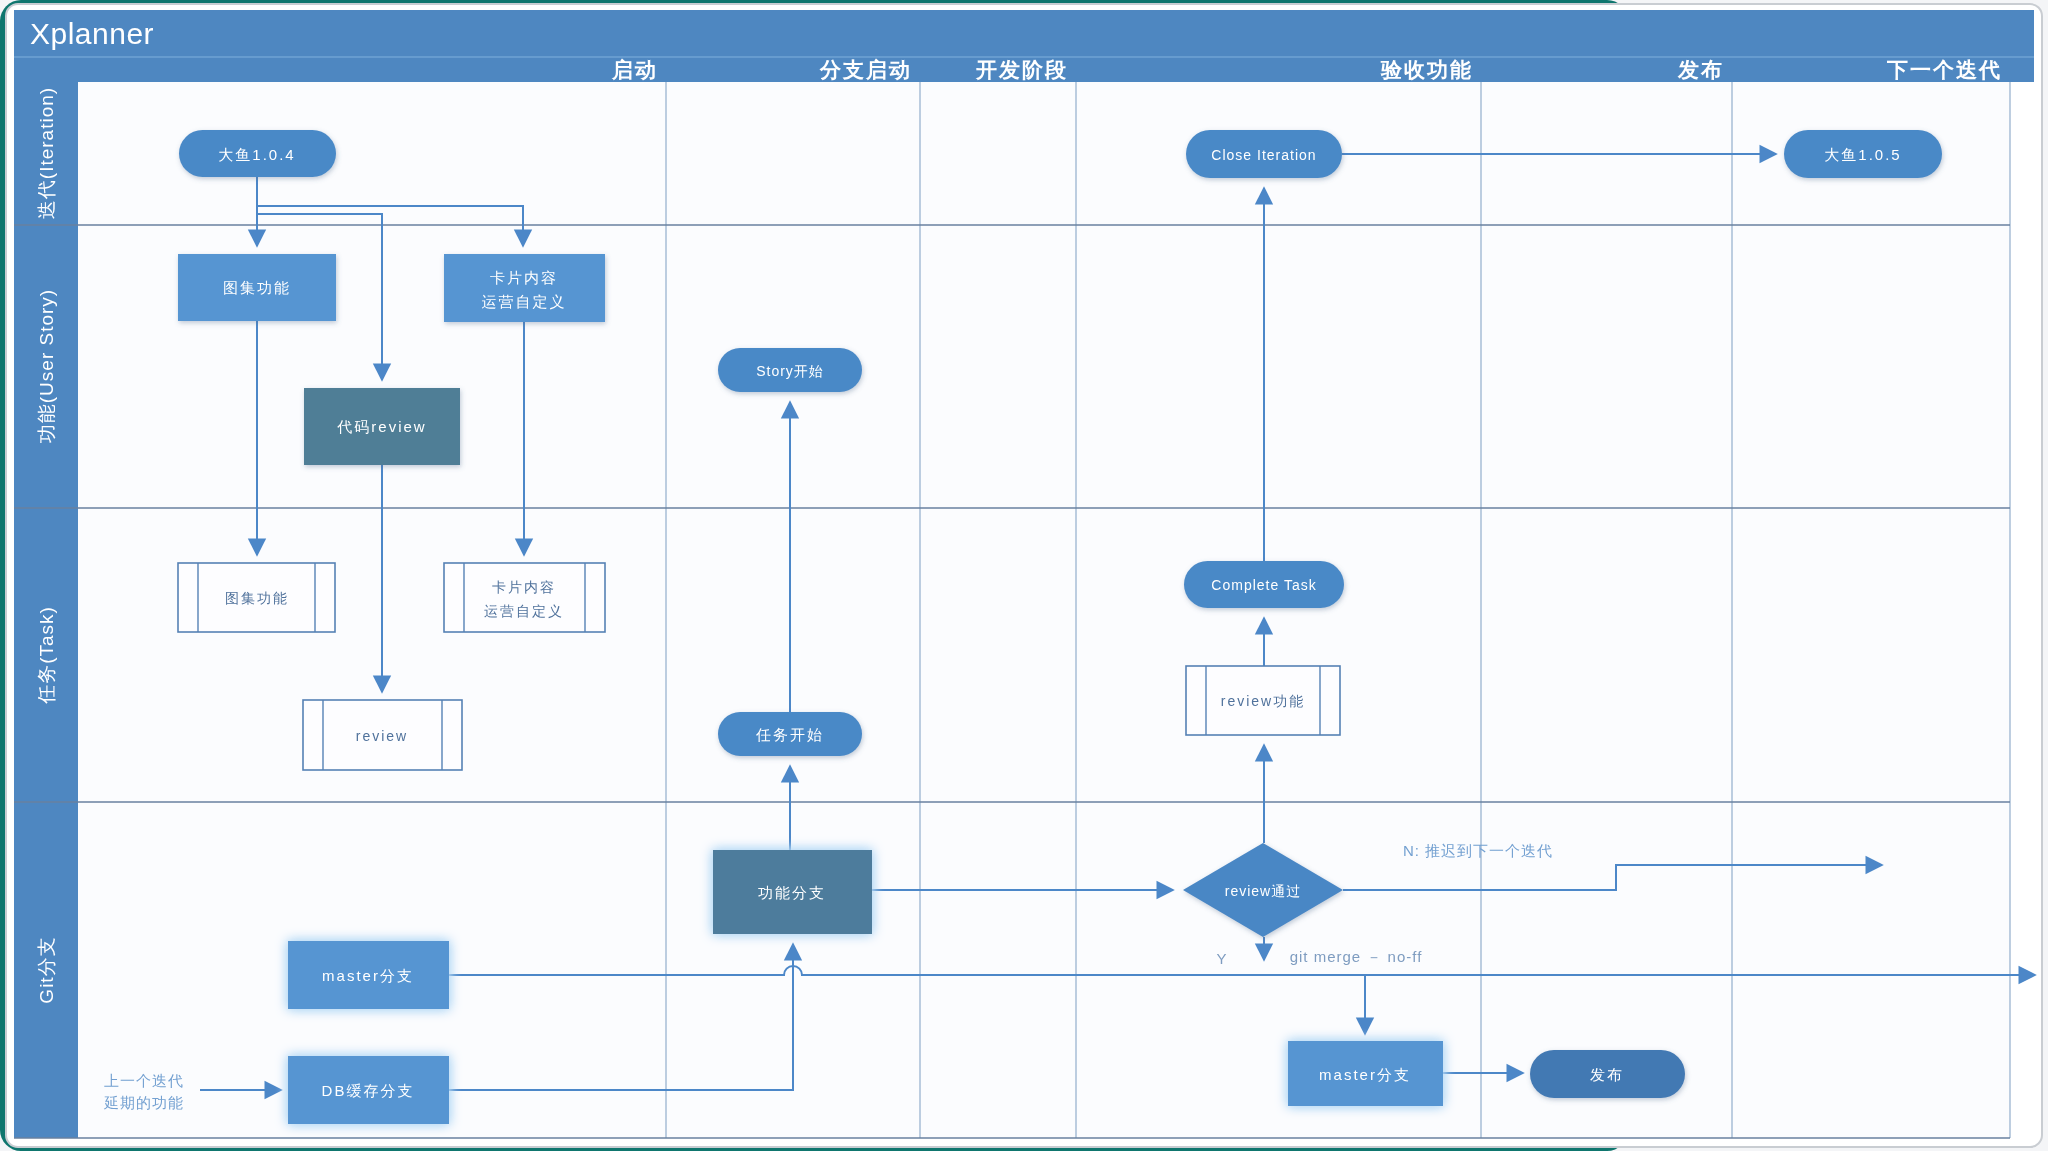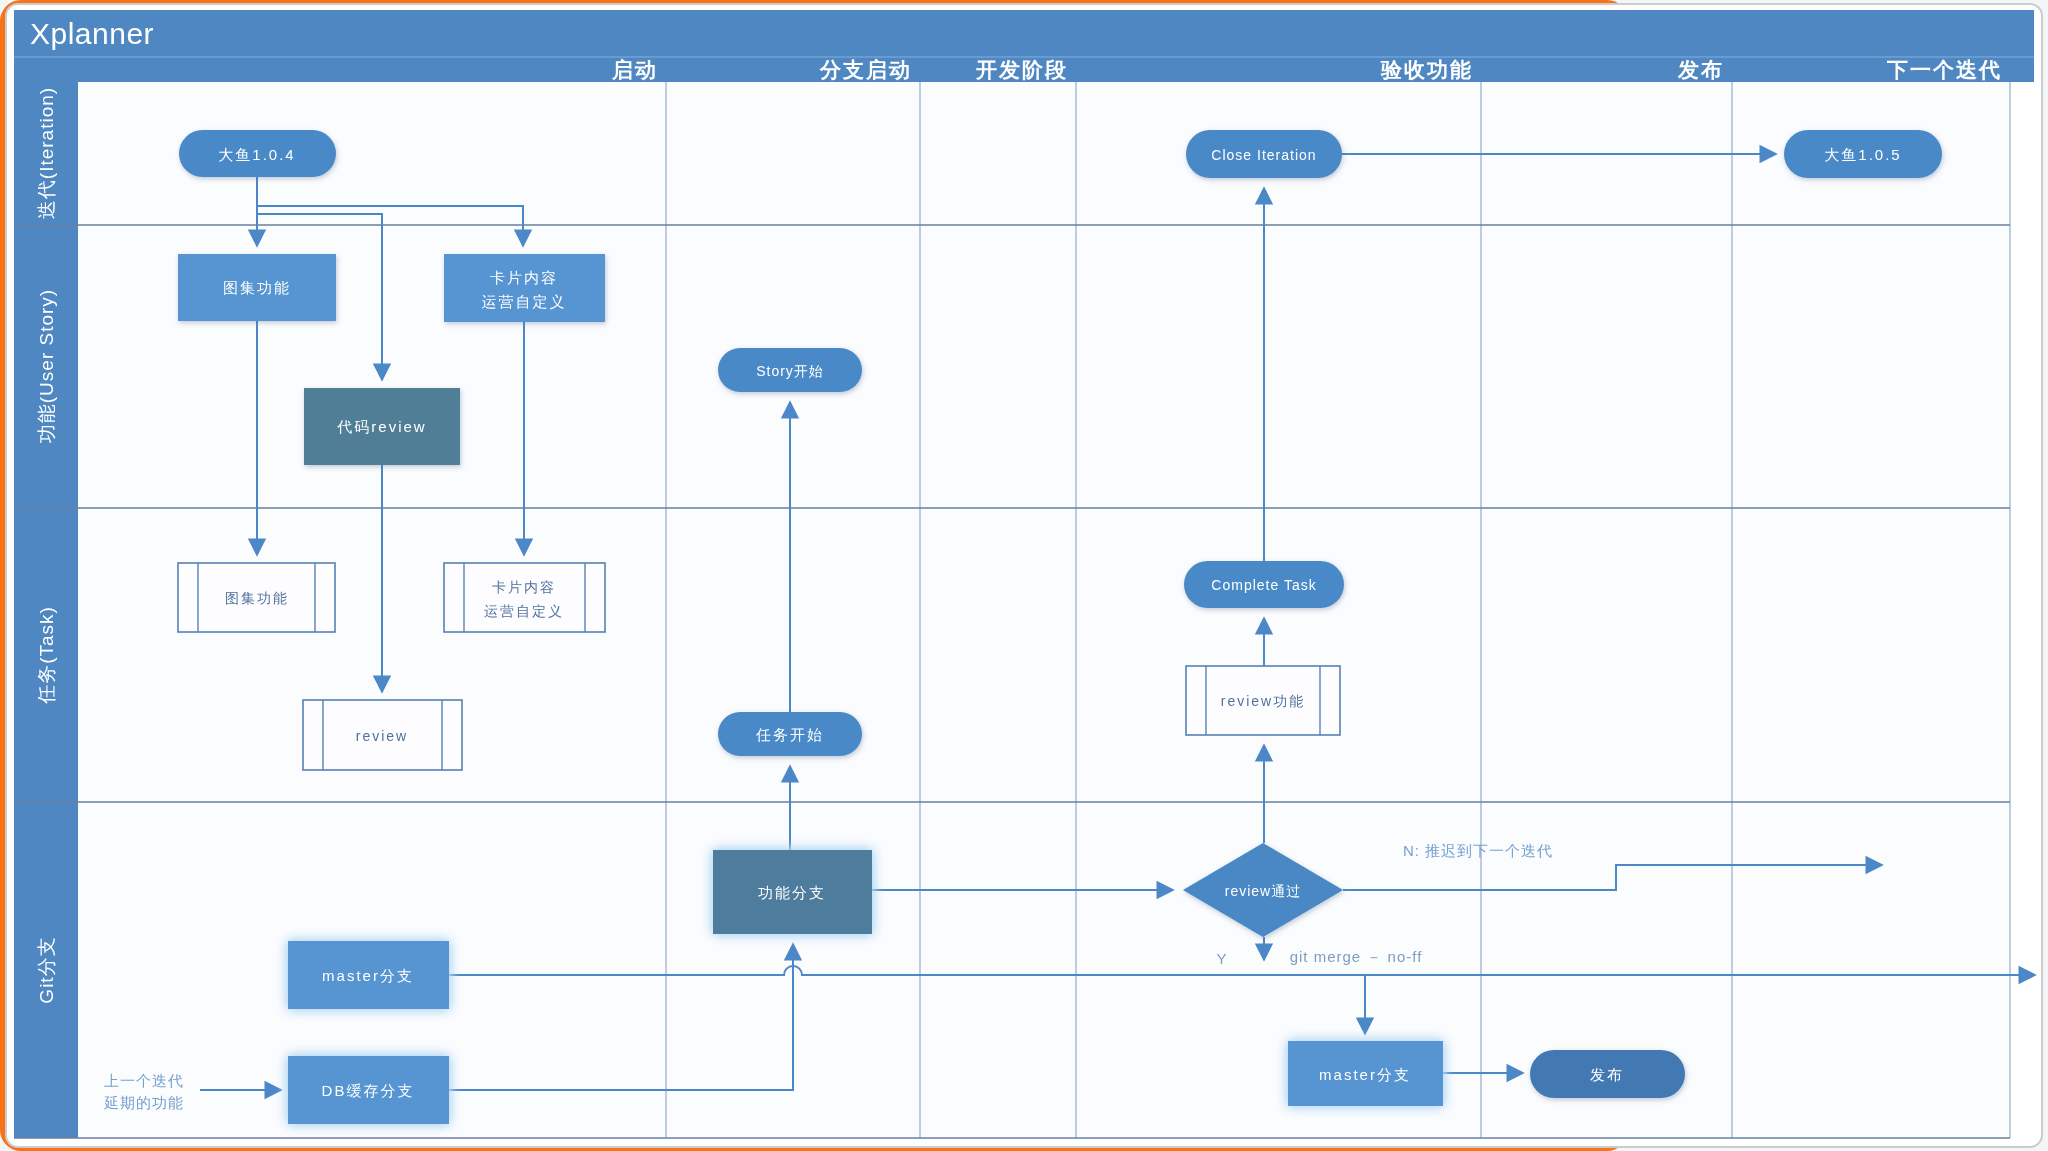--- a/index.html
+++ b/index.html
@@ -1,16 +1,16 @@
 <!DOCTYPE html>
 <html><head>
 <meta charset="utf-8">
 <style>
   html,body{margin:0;padding:0;background:#f4f5f7;}
-  .stage{position:relative;width:1628px;height:1151px;background:#f97316;
+  .stage{position:relative;width:1628px;height:1151px;background:#0f766e;
          font-family:"Liberation Sans","DejaVu Sans",sans-serif;border-radius:21px;}
   svg{position:absolute;left:0;top:0;}
   text{font-family:"Liberation Sans","DejaVu Sans",sans-serif;}
   .title-text{font-size:30px;fill:#ffffff;font-weight:500;letter-spacing:0.5px;}
   .col-head{font-size:21px;fill:#ffffff;font-weight:600;letter-spacing:2px;}
   .lane-label{font-size:19px;fill:#ffffff;font-weight:500;letter-spacing:1px;}
   .node-text{font-size:15px;fill:#ffffff;letter-spacing:2px;}
   .node-text-en{font-size:14px;fill:#ffffff;letter-spacing:1px;}
   .task-text{font-size:14px;fill:#50729c;letter-spacing:2px;}
   .anno{font-size:15px;fill:#73a0d1;letter-spacing:1px;}

